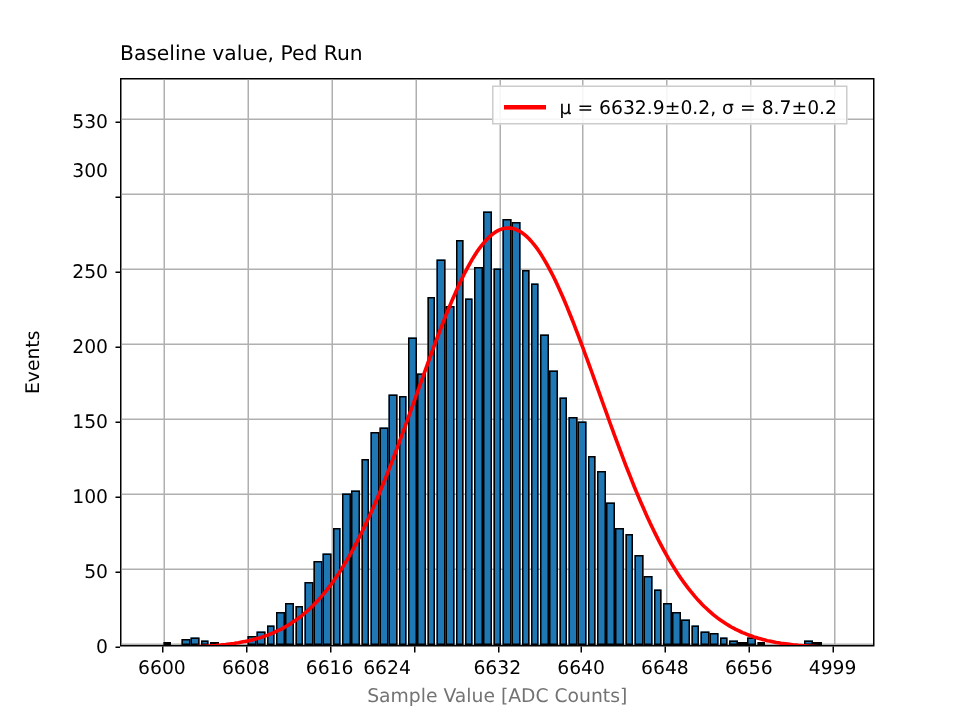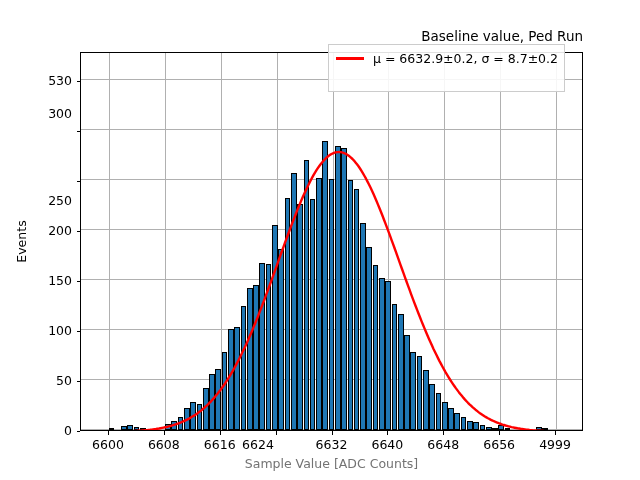--- a/index.html
+++ b/index.html
@@ -18,21 +18,21 @@
     width: 640px;
     height: 480px;
     background: #ffffff;
   }
   
   #chart-title {
     position: absolute;
     left: 80px;
     top: 28px;
     width: 503px;
-    text-align: right;
+    text-align: left;
     font-size: 13.5px;
     color: #000000;
     white-space: nowrap;
   }
   
   #axes {
     position: absolute;
     left: 80px;
     top: 52px;
     width: 503px;
@@ -116,24 +116,24 @@
     font-size: 12.5px;
     color: #000000;
     white-space: nowrap;
     transform-origin: 0 0;
     transform: translate(14px, 431px) rotate(-90deg);
   }
   
   #legend {
     position: absolute;
     left: 328px;
-    top: 44px;
+    top: 57px;
     border: 1px solid #cccccc;
     background: rgba(255,255,255,0.88);
-    padding: 4px 6px 23px 6px;
+    padding: 4px 6px 1px 6px;
     box-sizing: border-box;
   }
   .legend-row {
     display: flex;
     align-items: center;
     height: 19px;
   }
   .legend-key {
     width: 30px;
     margin-right: 8px;
@@ -261,21 +261,21 @@
       <div class="ytick-label" style="top: 423px;">0</div>
       <div class="ytick-mark" style="top: 381px;"></div>
       <div class="ytick-label" style="top: 373px;">50</div>
       <div class="ytick-mark" style="top: 331px;"></div>
       <div class="ytick-label" style="top: 323px;">100</div>
       <div class="ytick-mark" style="top: 281px;"></div>
       <div class="ytick-label" style="top: 273px;">150</div>
       <div class="ytick-mark" style="top: 231px;"></div>
       <div class="ytick-label" style="top: 223px;">200</div>
       <div class="ytick-mark" style="top: 181px;"></div>
-      <div class="ytick-label" style="top: 173px; margin-top: 20px;">250</div>
+      <div class="ytick-label" style="top: 173px;">250</div>
       <div class="ytick-mark" style="top: 131px;"></div>
       <div class="ytick-label" style="top: 106px;">300</div>
       <div class="ytick-mark" style="top: 81px;"></div>
       <div class="ytick-label" style="top: 73px;">530</div>
     </div>
   <div id="xtick-layer">
       <div class="xtick-mark" style="left: 107.944px;"></div>
       <div class="xtick-label" style="left: 107.944px;">6600</div>
       <div class="xtick-mark" style="left: 163.833px;"></div>
       <div class="xtick-label" style="left: 163.833px;">6608</div>

